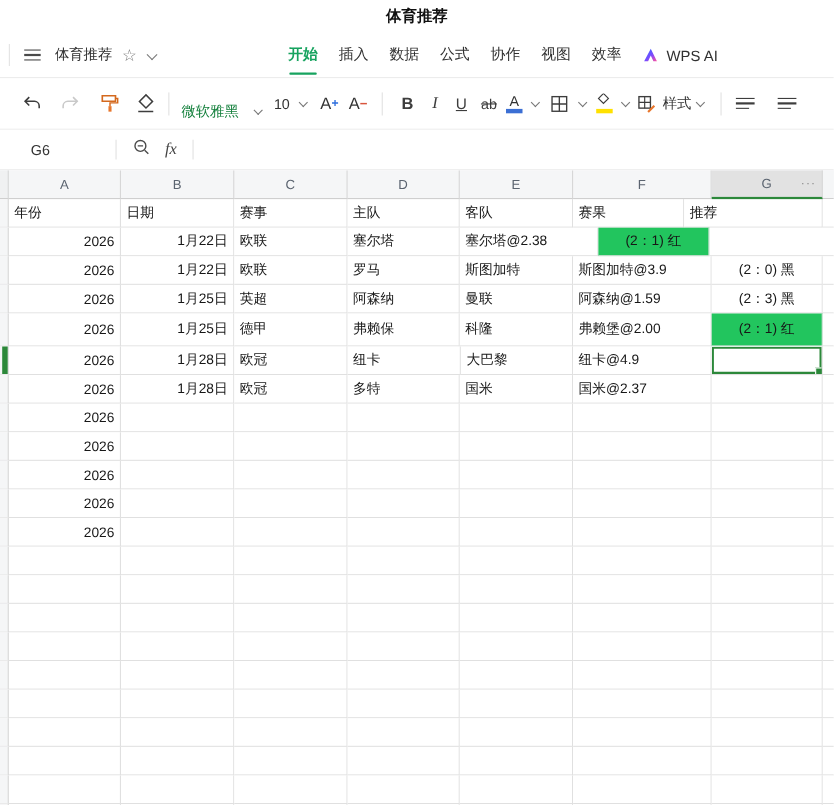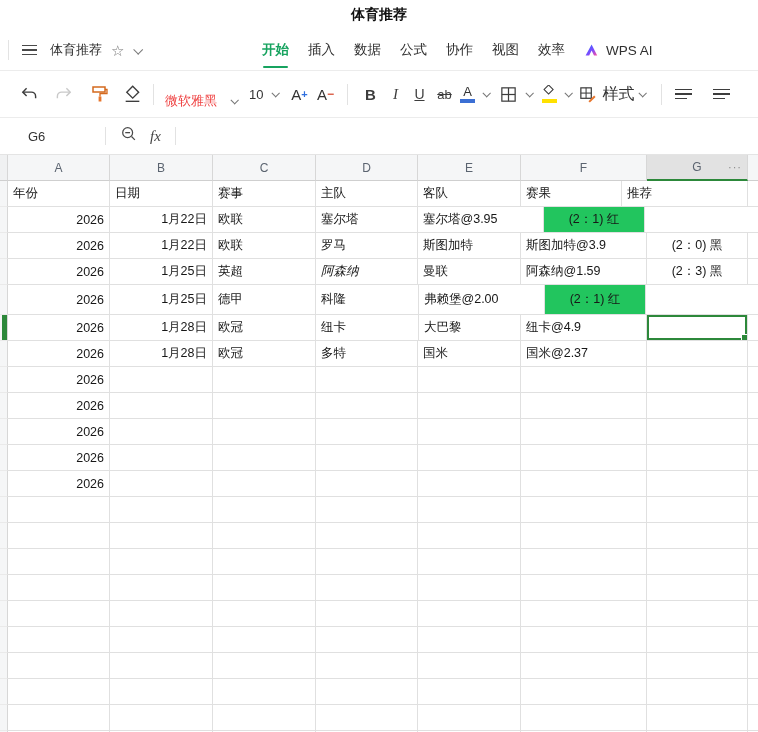--- a/index.html
+++ b/index.html
@@ -29,38 +29,38 @@
   .tab-ai { display:flex; align-items:center; gap:6px; }
   .tab-ai svg { width:16px; height:16px; }
 
   
   .toolbar { height:47px; display:flex; align-items:center; background:#fff;
     border-bottom:1px solid #ececec; padding-left:16px; overflow:hidden; white-space:nowrap; }
   .tbtn { display:flex; align-items:center; justify-content:center; height:30px; min-width:24px;
     cursor:pointer; color:#3d3d3d; flex:0 0 auto; }
   .tbtn svg { display:block; }
   .tb-divider { width:1px; height:21px; background:#e2e2e2; margin:0 9px; flex:0 0 auto; }
-  .font-name-box { display:flex; align-items:center; gap:14px; font-size:13px; color:#ef4444;
+  .font-name-box { display:flex; align-items:center; gap:14px; font-size:13px; color:#15803d;
     margin:13px 4px 0 2px; cursor:pointer; }
   .font-size-box { display:flex; align-items:center; gap:9px; font-size:13px; color:#333;
     margin:0 8px; cursor:pointer; }
   .chev-s { width:6px; height:6px; border-right:1.2px solid #777; border-bottom:1.2px solid #777;
     transform:rotate(45deg) translateY(-1px); display:inline-block; }
   .a-plus, .a-minus { font-size:15px; color:#333; position:relative; width:26px; }
   .a-plus sup { color:#2f6fde; font-size:11px; font-weight:700; }
   .a-minus sup { color:#d8553d; font-size:12px; font-weight:700; }
   .fmt-b { font-weight:700; font-size:15px; width:26px; }
   .fmt-i { font-style:italic; font-family:"Liberation Serif", serif; font-size:15px; width:24px; }
   .fmt-u { text-decoration:underline; font-size:14px; width:24px; }
   .fmt-s { text-decoration:line-through; font-size:13px; width:26px; }
   .color-btn { display:flex; flex-direction:column; align-items:center; width:20px; gap:1px; }
   .color-btn .letter { font-size:13px; line-height:13px; color:#333; }
   .color-bar { width:15px; height:3.5px; }
   .combo { display:flex; align-items:center; gap:6px; margin-right:7px; }
-  .style-btn { display:flex; align-items:center; gap:5px; font-size:16px; color:#333; }
+  .style-btn { display:flex; align-items:center; gap:5px; font-size:13px; color:#333; }
   .align-icon { width:17px; display:flex; flex-direction:column; gap:3px; }
   .align-icon i { display:block; height:1.6px; background:#3d3d3d; }
   .align-icon i.short { width:70%; }
 
   
   .formula-bar { height:37px; display:flex; align-items:center; background:#fff;
     border-bottom:1px solid #e4e4e4; }
   .name-box { width:105px; padding-left:28px; font-size:13px; color:#333; }
   .fb-divider { width:1px; height:18px; background:#e2e2e2; }
   .fb-icon { margin:0 12px 0 14px; cursor:pointer; }
@@ -272,51 +272,52 @@
         <div class="cell" style="width: 101px;">赛果</div>
         <div class="cell" style="width: 126px;">推荐</div>
         <div class="row-sliver"></div>
       </div>
       <div class="row" style="height: 26px;">
         <div class="row-strip"></div>
         <div class="cell a-r" style="width: 102px;">2026</div>
         <div class="cell a-r" style="width: 103px;">1月22日</div>
         <div class="cell" style="width: 103px;">欧联</div>
         <div class="cell" style="width: 102px;">塞尔塔</div>
-        <div class="cell" style="width: 126px;">塞尔塔@3.95</div>
+        <div class="cell" style="width: 126px;">塞尔塔@2.38</div>
         <div class="cell a-c red" style="width: 101px;">(2：1) 红</div>
         <div class="row-sliver"></div>
       </div>
       <div class="row" style="height: 26px;">
         <div class="row-strip"></div>
         <div class="cell a-r" style="width: 102px;">2026</div>
         <div class="cell a-r" style="width: 103px;">1月22日</div>
         <div class="cell" style="width: 103px;">欧联</div>
         <div class="cell" style="width: 102px;">罗马</div>
         <div class="cell" style="width: 103px;">斯图加特</div>
         <div class="cell" style="width: 126px;">斯图加特@3.9</div>
         <div class="cell a-c" style="width: 101px;">(2：0) 黑</div>
         <div class="row-sliver"></div>
       </div>
       <div class="row" style="height: 26px;">
         <div class="row-strip"></div>
         <div class="cell a-r" style="width: 102px;">2026</div>
         <div class="cell a-r" style="width: 103px;">1月25日</div>
         <div class="cell" style="width: 103px;">英超</div>
-        <div class="cell" style="width: 102px; font-style: italic;">阿森纳</div>
+        <div class="cell" style="width: 102px;">阿森纳</div>
         <div class="cell" style="width: 103px;">曼联</div>
         <div class="cell" style="width: 126px;">阿森纳@1.59</div>
         <div class="cell a-c" style="width: 101px;">(2：3) 黑</div>
         <div class="row-sliver"></div>
       </div>
       <div class="row" style="height: 30px;">
         <div class="row-strip"></div>
         <div class="cell a-r" style="width: 102px;">2026</div>
         <div class="cell a-r" style="width: 103px;">1月25日</div>
         <div class="cell" style="width: 103px;">德甲</div>
+        <div class="cell" style="width: 102px;">弗赖保</div>
         <div class="cell" style="width: 103px;">科隆</div>
         <div class="cell" style="width: 126px;">弗赖堡@2.00</div>
         <div class="cell a-c red" style="width: 101px;">(2：1) 红</div>
         <div class="row-sliver"></div>
       </div>
       <div class="row" style="height: 26px;">
         <div class="row-strip selected"></div>
         <div class="cell a-r" style="width: 102px;">2026</div>
         <div class="cell a-r" style="width: 103px;">1月28日</div>
         <div class="cell" style="width: 103px;">欧冠</div>

